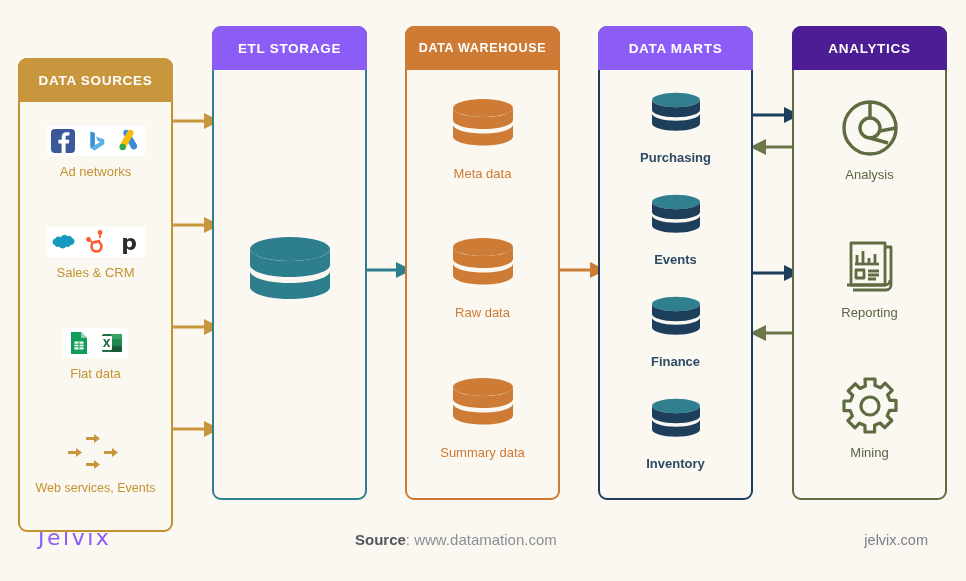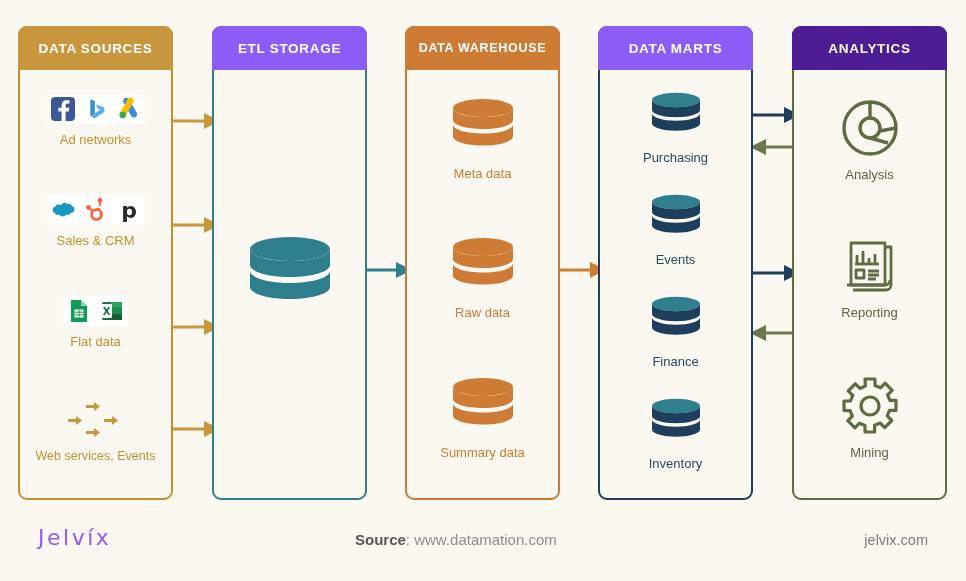--- a/index.html
+++ b/index.html
@@ -66,32 +66,32 @@
   .logo-row {
     display: flex;
     align-items: center;
     justify-content: center;
     gap: 7px;
     background: #ffffff;
     padding: 2px 3px;
   }
   .logo { width: 26px; height: 26px; display:block; }
   
-  #col-sources { left: 18px; border-color: #c3922f; }
+  #col-sources { left: 18px; border-color: #c3922f; margin-top: 32px; }
   #col-sources .col-head { background: #c8963c; }
   #col-sources .node-label { color: #c3922f; }
   #col-etl { left: 212px; border-color: #2f7f8e; }
   #col-etl .col-head { background: #8b5cf6; }
   #col-etl .node-label { color: #2f7f8e; }
   #col-warehouse { left: 405px; border-color: #cd7a34; }
   #col-warehouse .col-head { background: #ce7c35; }
   #col-warehouse .node-label { color: #cd7a34; }
   #col-marts { left: 598px; border-color: #1d3f5b; }
   #col-marts .col-head { background: #8b5cf6; }
-  #col-marts .node-label { color: #2c4a63; font-weight: normal; }
+  #col-marts .node-label { color: #2c4a63; font-weight: bold; }
   #col-analytics { left: 792px; border-color: #5f6b40; }
   #col-analytics .col-head { background: #4c1d95; }
   #col-analytics .node-label { color: #5b6545; }
 
   
   .conn { position: absolute; z-index: 1; }
   .conn svg { display: block; overflow: visible; }
 
   
   .footer { position: absolute; left: 0; right: 0; bottom: 0; height: 72px; }

